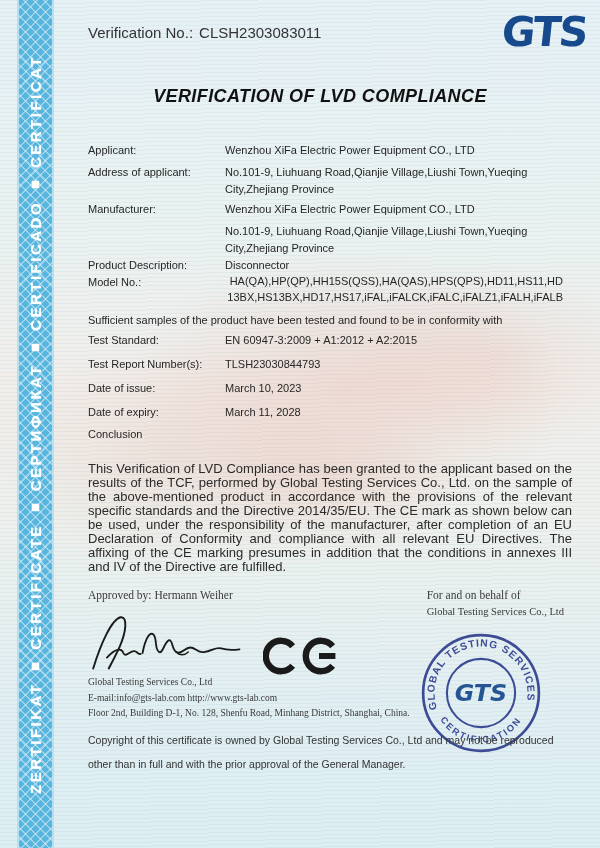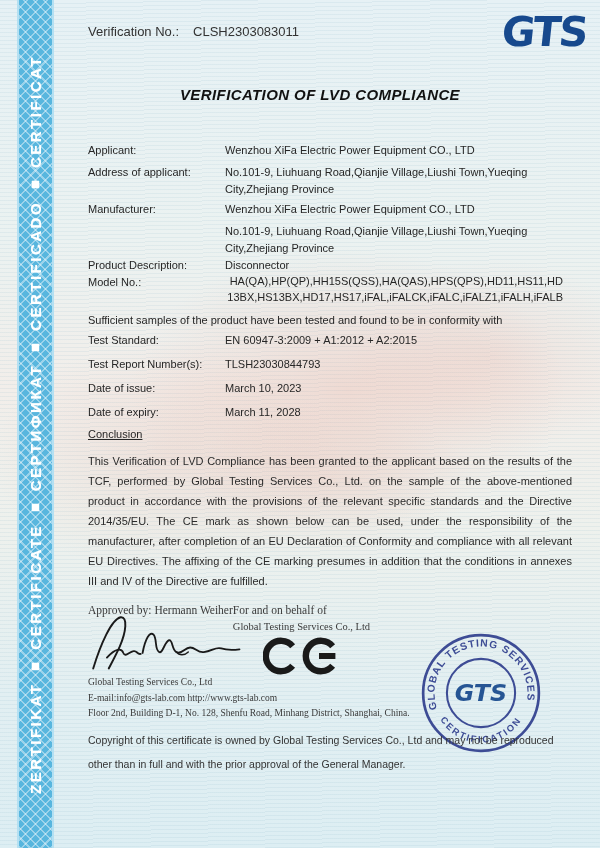--- a/index.html
+++ b/index.html
@@ -27,48 +27,48 @@
       repeating-linear-gradient(-45deg, rgba(255,255,255,0.40) 0 1.5px, transparent 1.5px 7px);
     border-left:2px solid #b4e0f2;border-right:2px solid #b4e0f2;
     display:flex;align-items:center;justify-content:center;
   }
   .band-text{
     writing-mode:vertical-rl;transform:rotate(180deg);
     color:#ffffff;font-weight:bold;font-size:15px;letter-spacing:2.5px;
     white-space:nowrap;text-shadow:0 0 1px rgba(255,255,255,0.6);
   }
   .verif-row{
-    position:absolute;left:88px;top:24px;font-size:13px;color:#333;
-    display:flex;gap:14px;
+    position:absolute;left:88px;top:24px;font-size:15px;color:#333;
+    display:flex;gap:6px;
   }
   .logo{
     position:absolute;right:14px;top:12px;
     font-family:"DejaVu Sans",sans-serif;font-weight:bold;
     font-size:41px;line-height:1;color:#17498d;
     transform:skewX(-6deg);letter-spacing:-2px;
   }
   .title{
     position:absolute;left:60px;right:20px;top:86px;
-    text-align:center;font-size:15px;font-weight:bold;font-style:italic;
+    text-align:center;font-size:18px;font-weight:bold;font-style:italic;
     letter-spacing:0.4px;color:#111;
   }
   .content{position:absolute;left:88px;right:28px;top:142px;font-size:11px;line-height:17px;}
   .row{display:flex;}
   .lbl{width:137px;flex:0 0 137px;}
   .val{flex:1;max-width:338px;overflow-wrap:anywhere;}
   .mb5{margin-bottom:5px;}.mb6{margin-bottom:3px;}
   .model .val{line-height:15.5px;text-align:right;}
   .para{margin:7px 0 0 0;}
   .mt5{margin-top:3px;}.mt6{margin-top:6px;}.mt7{margin-top:7px;}.mt8{margin-top:7px;}
-  .conclusion-head{margin-top:5px;text-decoration:underline;}
+  .conclusion-head{margin-top:5px;}
   .conclusion-body{
-    margin-top:8px;font-size:11px;line-height:20px;text-align:justify;color:#2b2b2b;
+    margin-top:19px;font-size:13px;line-height:14px;text-align:justify;color:#2b2b2b;
   }
   .approval{
-    margin-top:6px;display:flex;align-items:flex-start;
+    margin-top:6px;display:flex;justify-content:space-between;align-items:flex-start;
     font-family:"Liberation Serif",serif;font-size:11.5px;color:#3a3a3a;
   }
   .behalf{margin-right:8px;line-height:16px;}
   .behalf .l2{font-size:10.5px;}
   .signature{position:absolute;left:86px;top:610px;width:168px;height:64px;z-index:2;}
   .ce{position:absolute;left:263px;top:626px;width:76px;height:60px;z-index:2;}
   .stamp{position:absolute;left:419px;top:631px;width:124px;height:124px;opacity:0.92;z-index:1;}
   .company-footer{
     position:absolute;left:88px;top:675px;z-index:2;
     font-family:"Liberation Serif",serif;font-size:9.5px;line-height:15.5px;color:#3a3a3a;

